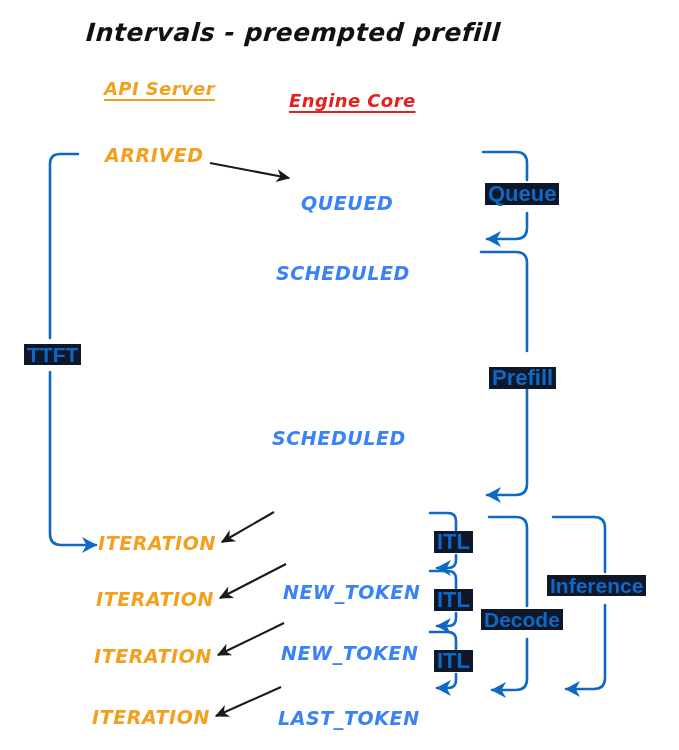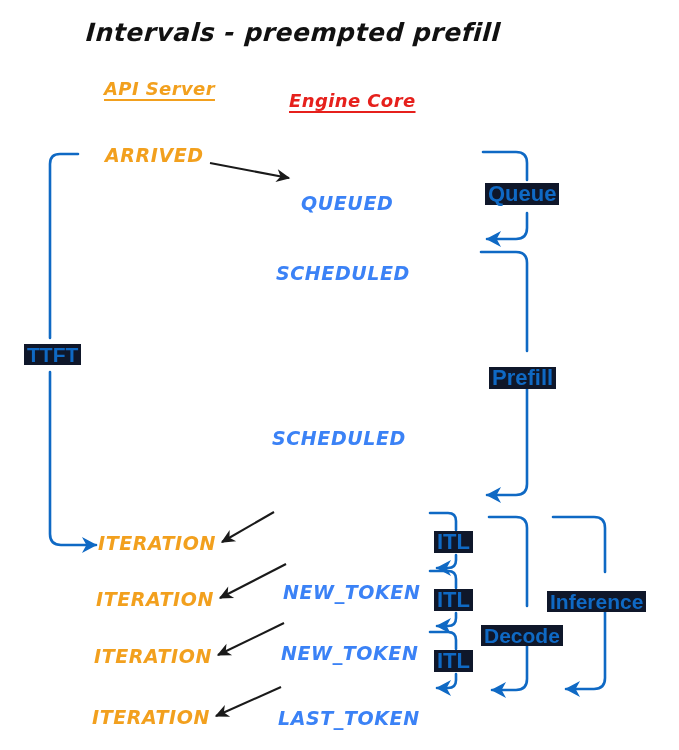--- a/index.html
+++ b/index.html
@@ -66,21 +66,21 @@
 
   .bracket-label {
     font-family: "Liberation Sans", sans-serif;
     font-style: normal;
     font-weight: 700;
     color: #0F69C4;
     background: #0f172a;
     padding: 0 3px;
   }
   .bl-big { font-size: 22px; }
-  .bl-mid { font-size: 21px; margin-top: 16px; }
+  .bl-mid { font-size: 21px; }
   .bl-small { font-size: 22px; }
   .bl-ttft { font-size: 21px; }
 </style>
 </head>
 <body>
 
 <div id="canvas">
 
   <svg id="diagram-svg" viewBox="0 0 679 750">
     <defs>

